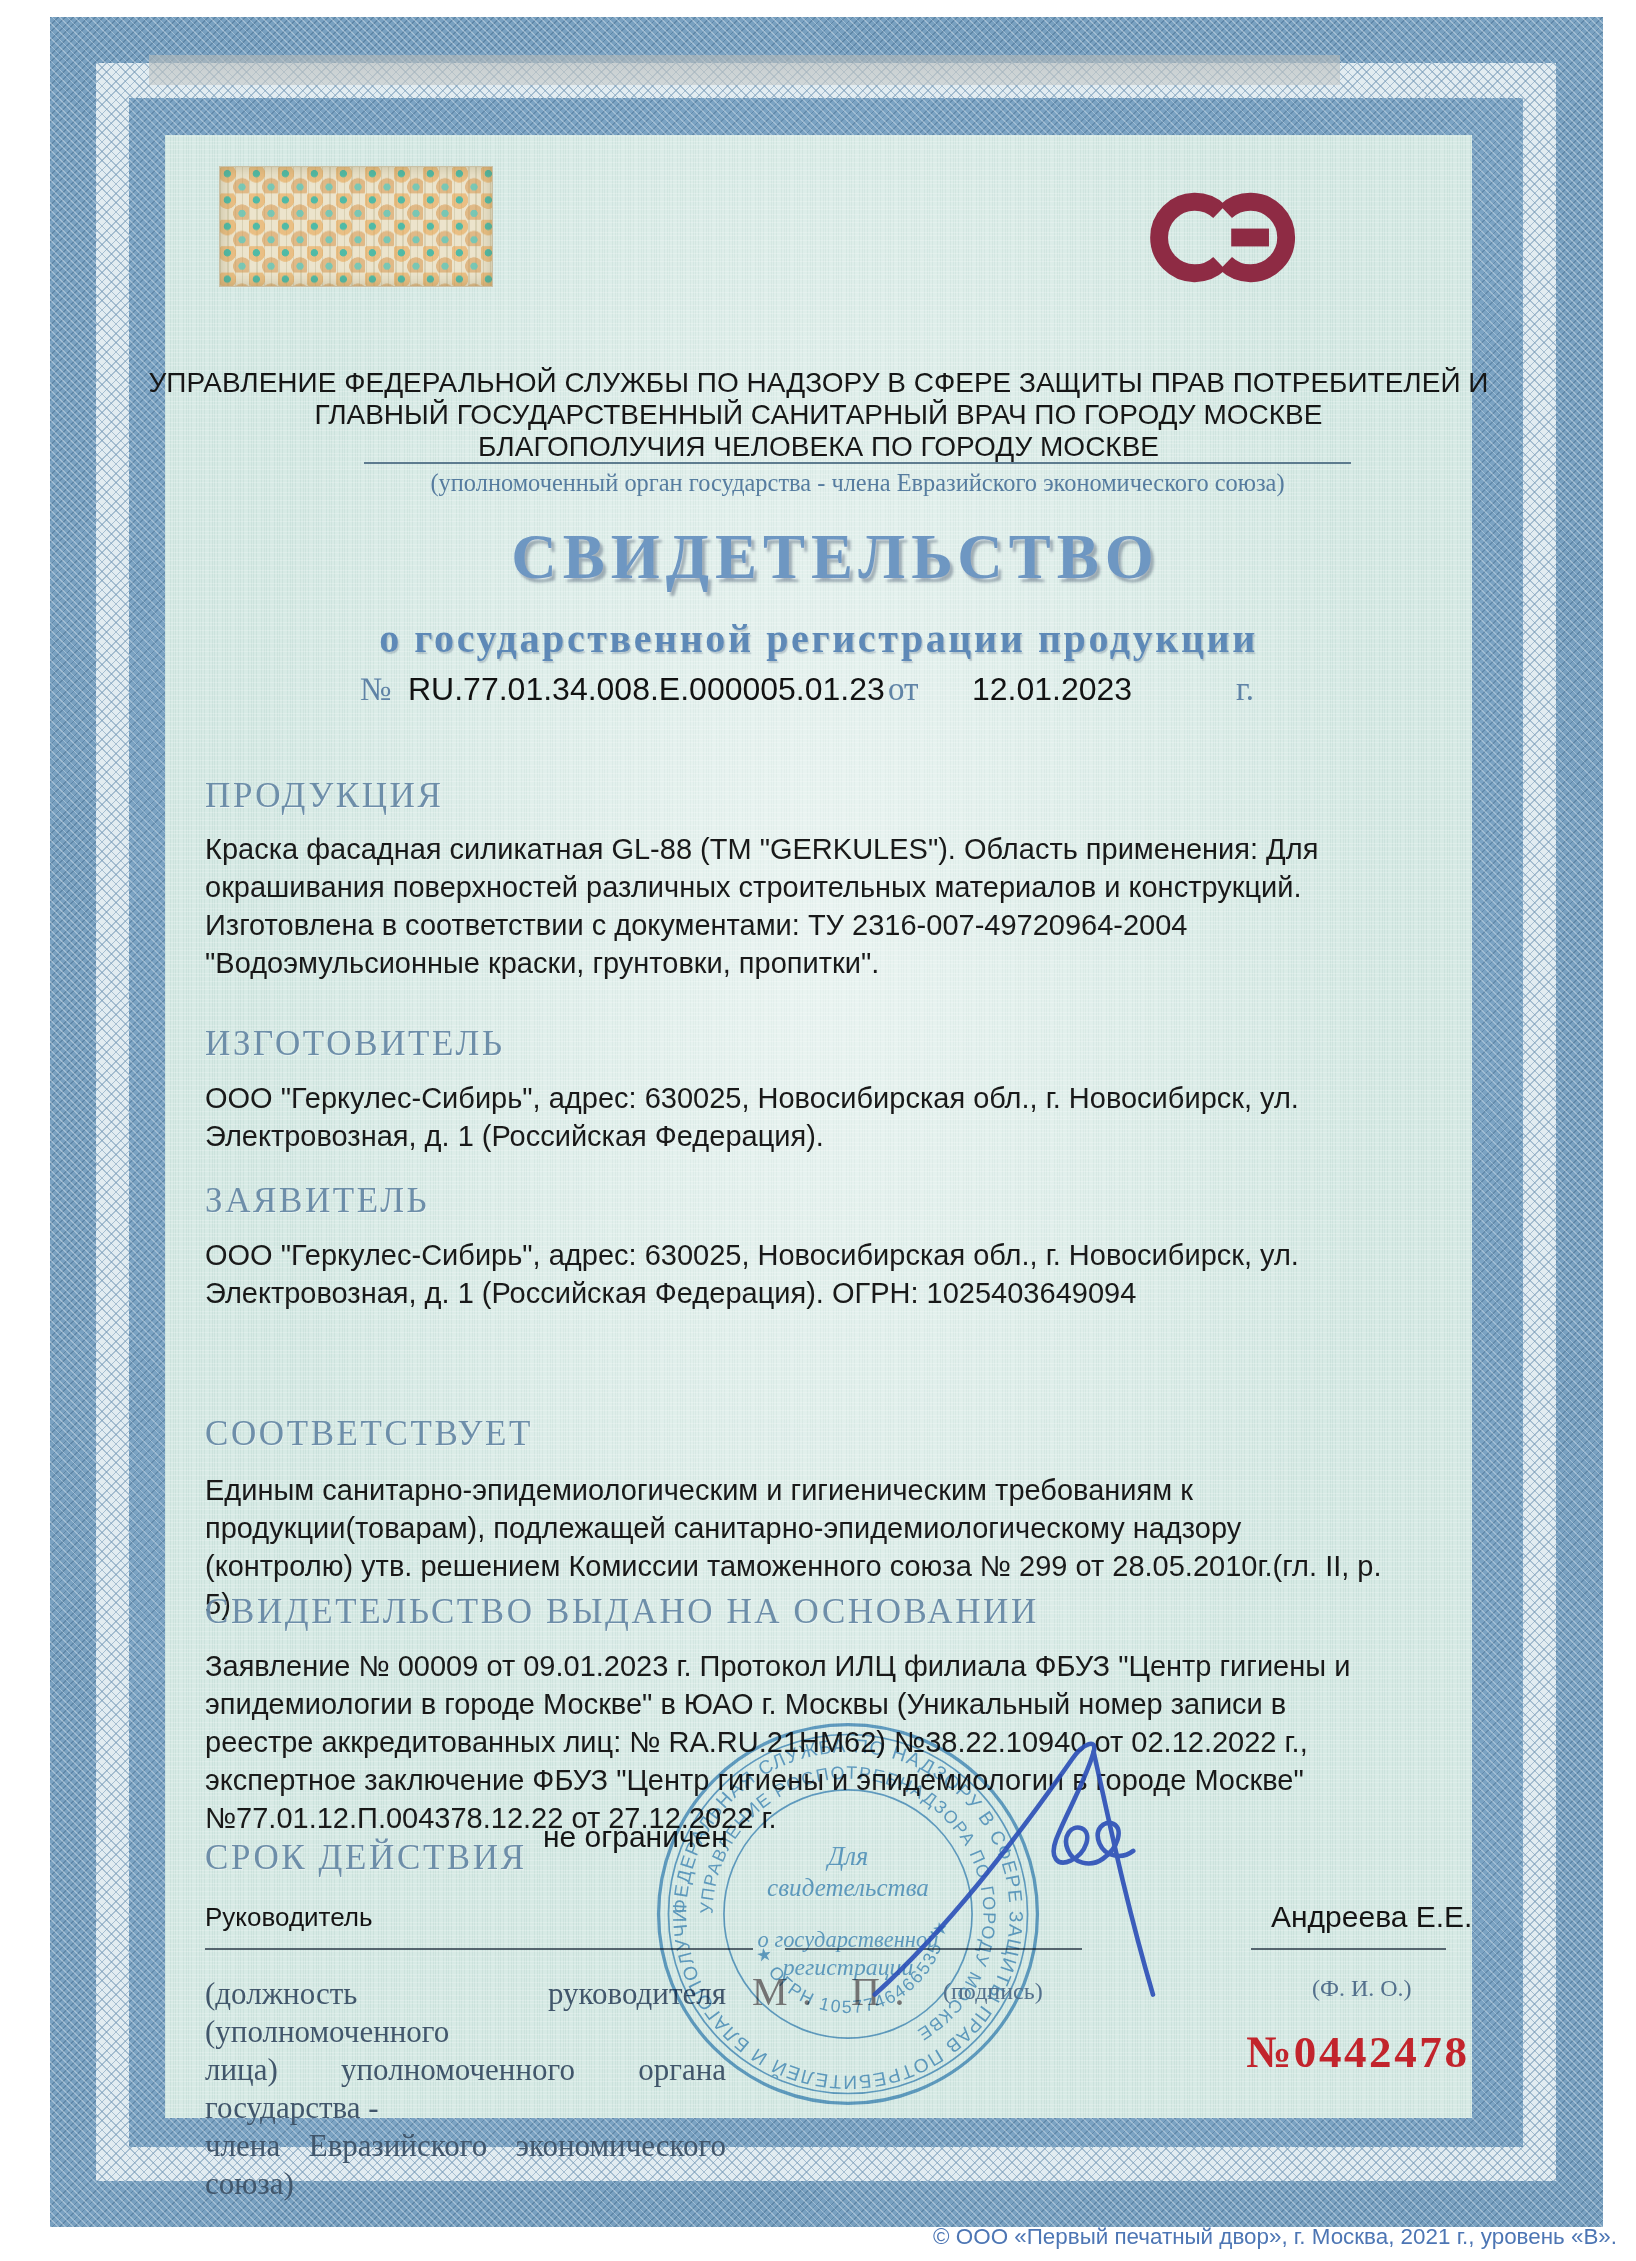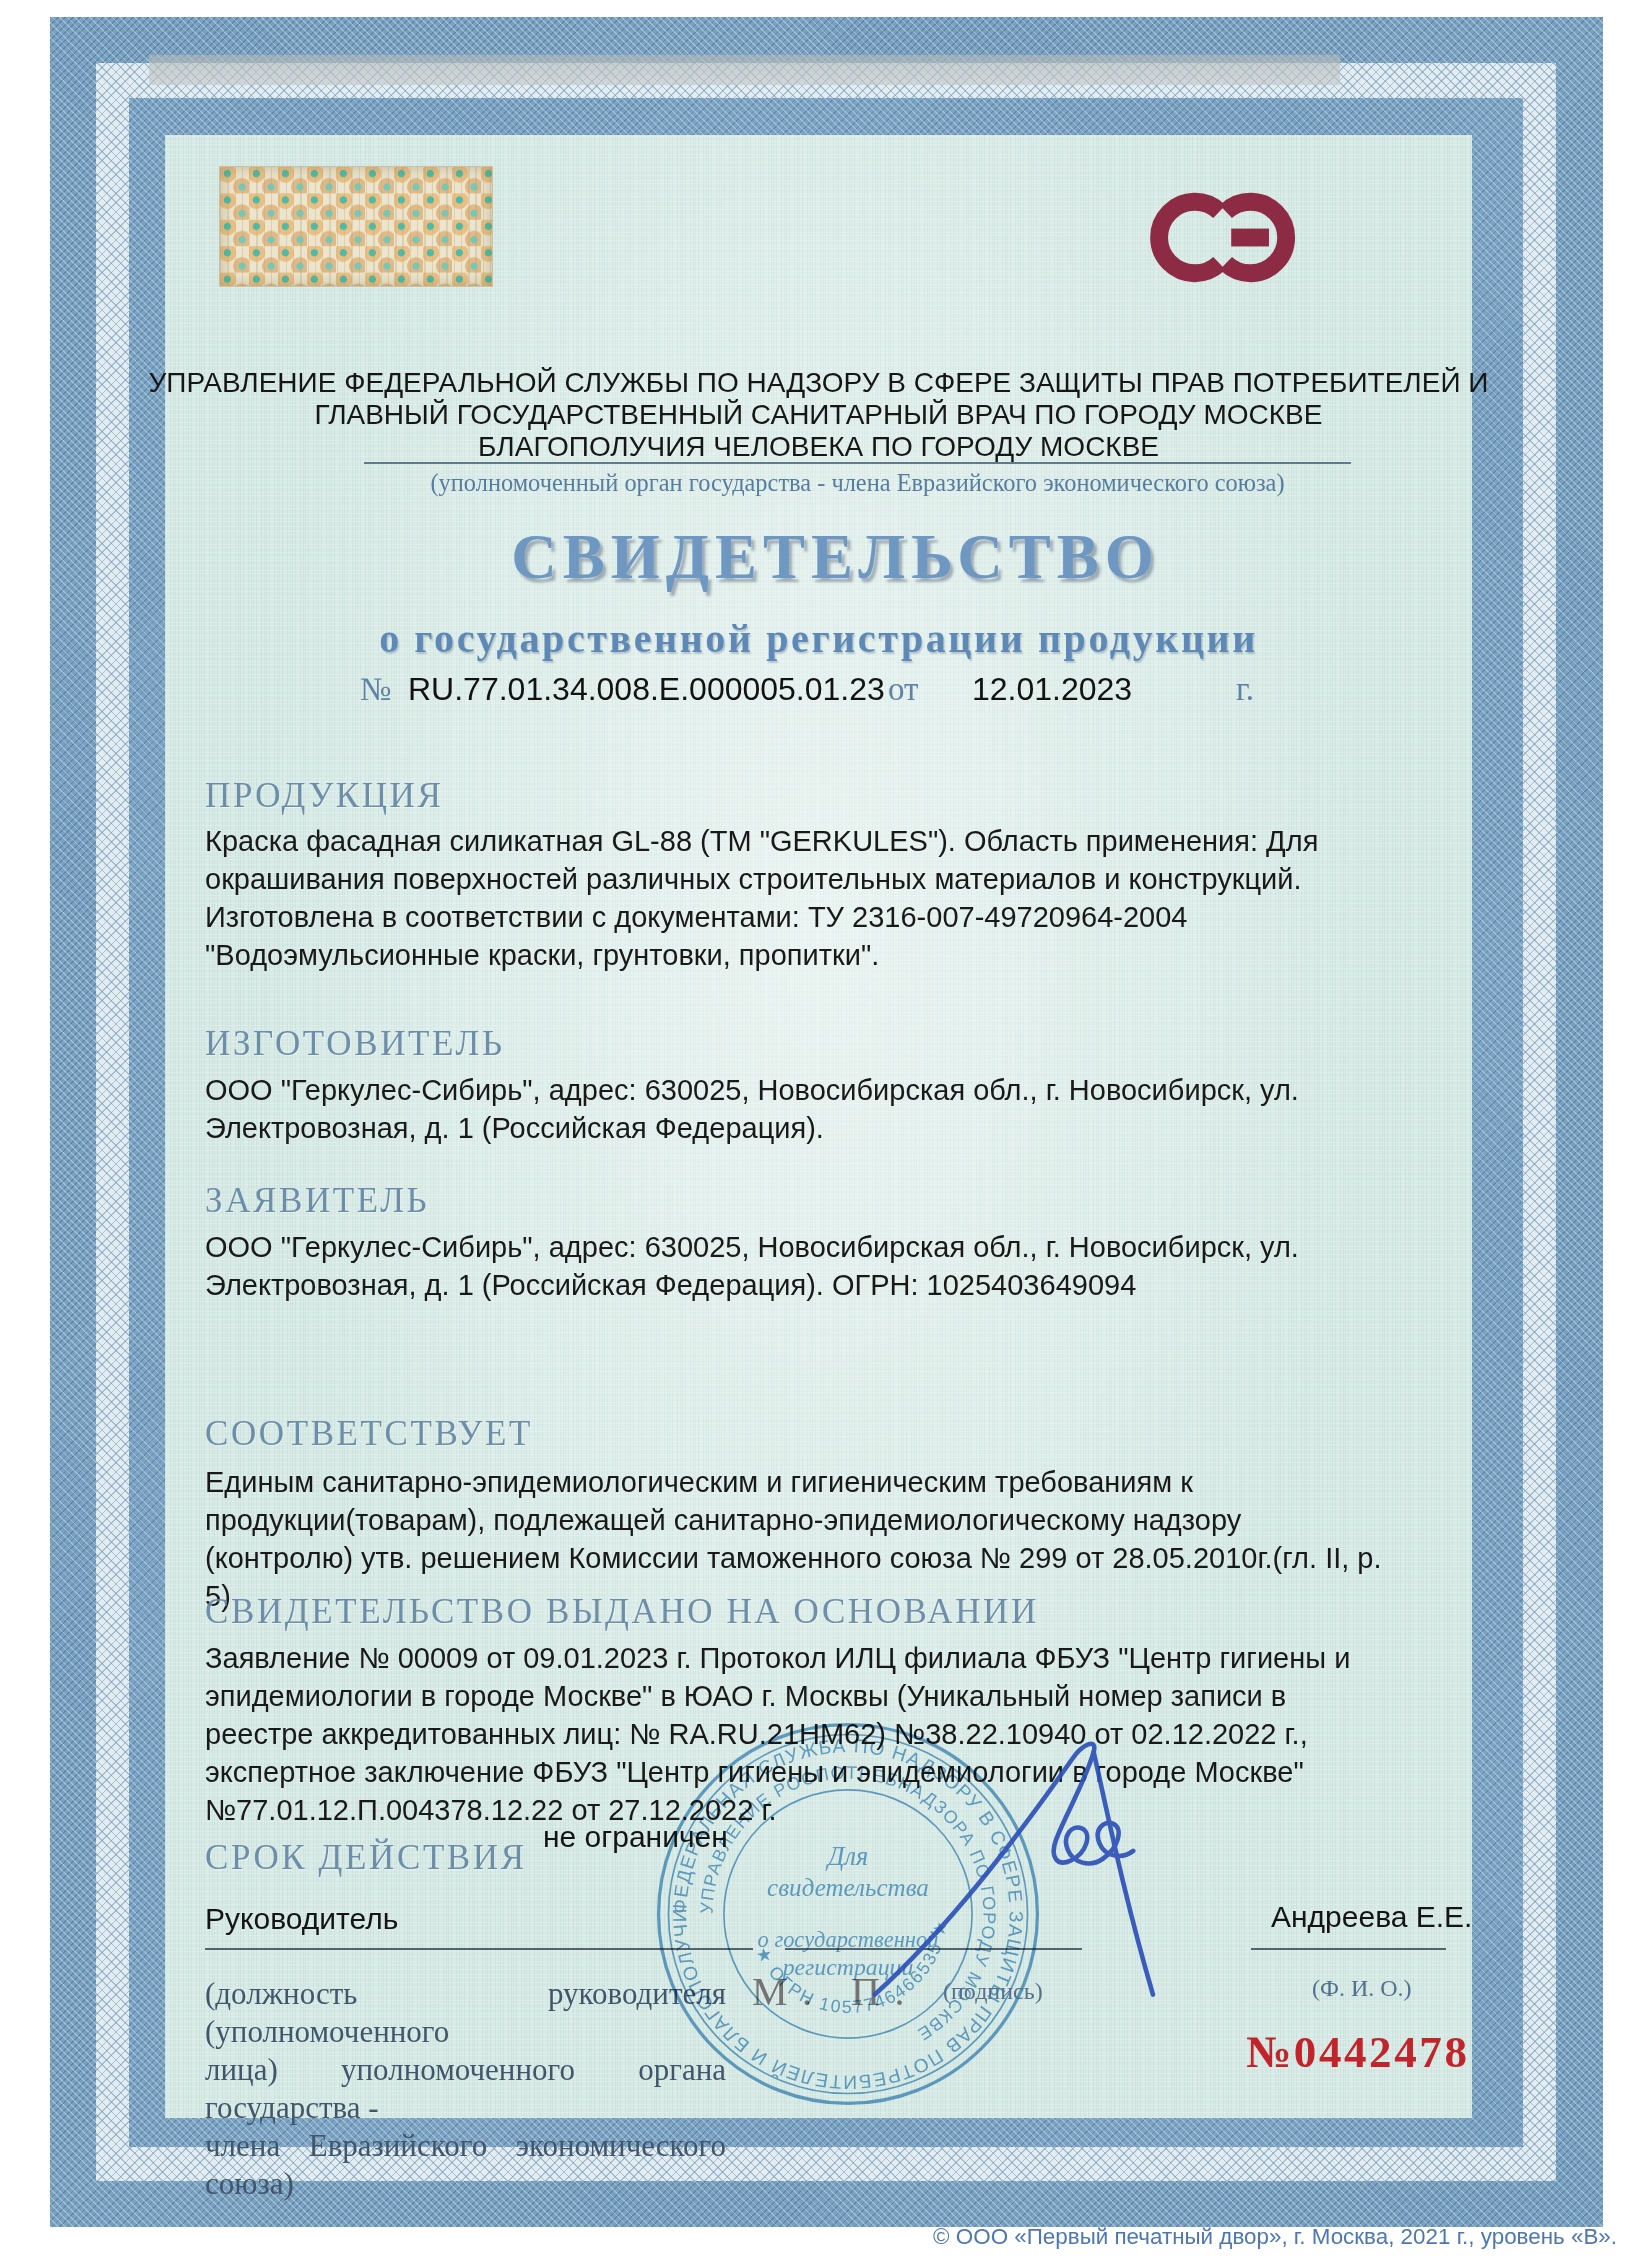--- a/index.html
+++ b/index.html
@@ -58,24 +58,24 @@
     font-family:"Liberation Serif",serif;font-weight:bold;font-size:40px;letter-spacing:2.6px;
     color:#5e89b7;text-shadow:1.3px 2px 1.3px rgba(80,100,125,.3);}
   .numline{position:absolute;top:671px;left:0;width:100%;height:46px;z-index:4;}
   .numline .lbl{position:absolute;font-family:"Liberation Serif",serif;font-size:33px;color:#5f83a6;}
   .numline .val{position:absolute;font-size:32px;color:#121212;}
   
   .sec-title{position:absolute;left:205px;z-index:4;font-family:"Liberation Serif",serif;
     font-size:35px;letter-spacing:2.6px;color:rgba(99,133,163,.92);
     text-shadow:0.7px 0.7px 0 rgba(255,255,255,.4);}
   .sec-text{position:absolute;left:205px;width:1181px;z-index:4;
-    font-size:29px;line-height:38px;color:#191919;}
+    font-size:29px;line-height:38px;color:#191919;margin-top:8px;}
   .validity-value{position:absolute;left:543px;top:1820px;z-index:4;font-size:30px;font-weight:500;color:#141414;}
   
-  .sig-label{position:absolute;left:205px;top:1902px;z-index:4;font-size:30px;color:#141414;}
+  .sig-label{position:absolute;left:205px;top:1902px;z-index:4;font-size:26px;color:#141414;}
   .uline{position:absolute;height:0;border-bottom:2px solid rgba(40,55,70,.75);z-index:4;}
   .cap{position:absolute;z-index:6;font-family:"Liberation Serif",serif;font-size:24px;color:#53708c;margin-top:20px;}
   .fio-name{position:absolute;left:1271px;top:1900px;z-index:4;font-size:30px;color:#141414;}
   .mp{position:absolute;left:752px;top:1968px;z-index:4;font-family:"Liberation Serif",serif;
       font-size:40px;letter-spacing:14.5px;color:#737373;}
   .pos-note{position:absolute;left:205px;top:1975px;width:521px;z-index:4;text-align:justify;
     font-family:"Liberation Serif",serif;font-size:31px;line-height:38px;color:#41566b;}
   .pos-note div{text-align:justify;}
   .stamp{position:absolute;left:650px;top:1716px;z-index:5;opacity:.82;mix-blend-mode:multiply;}
   .signature{position:absolute;left:855px;top:1711px;z-index:6;}

